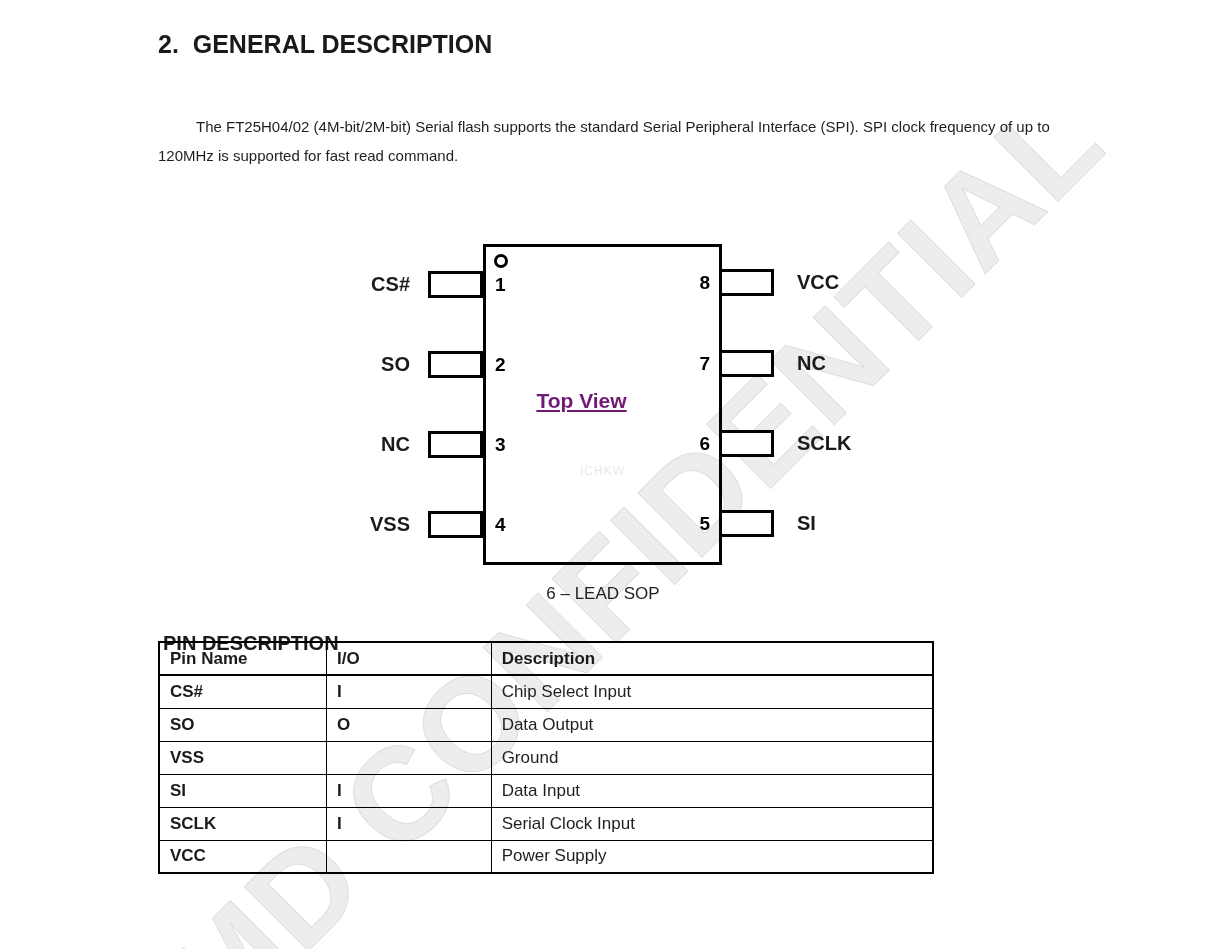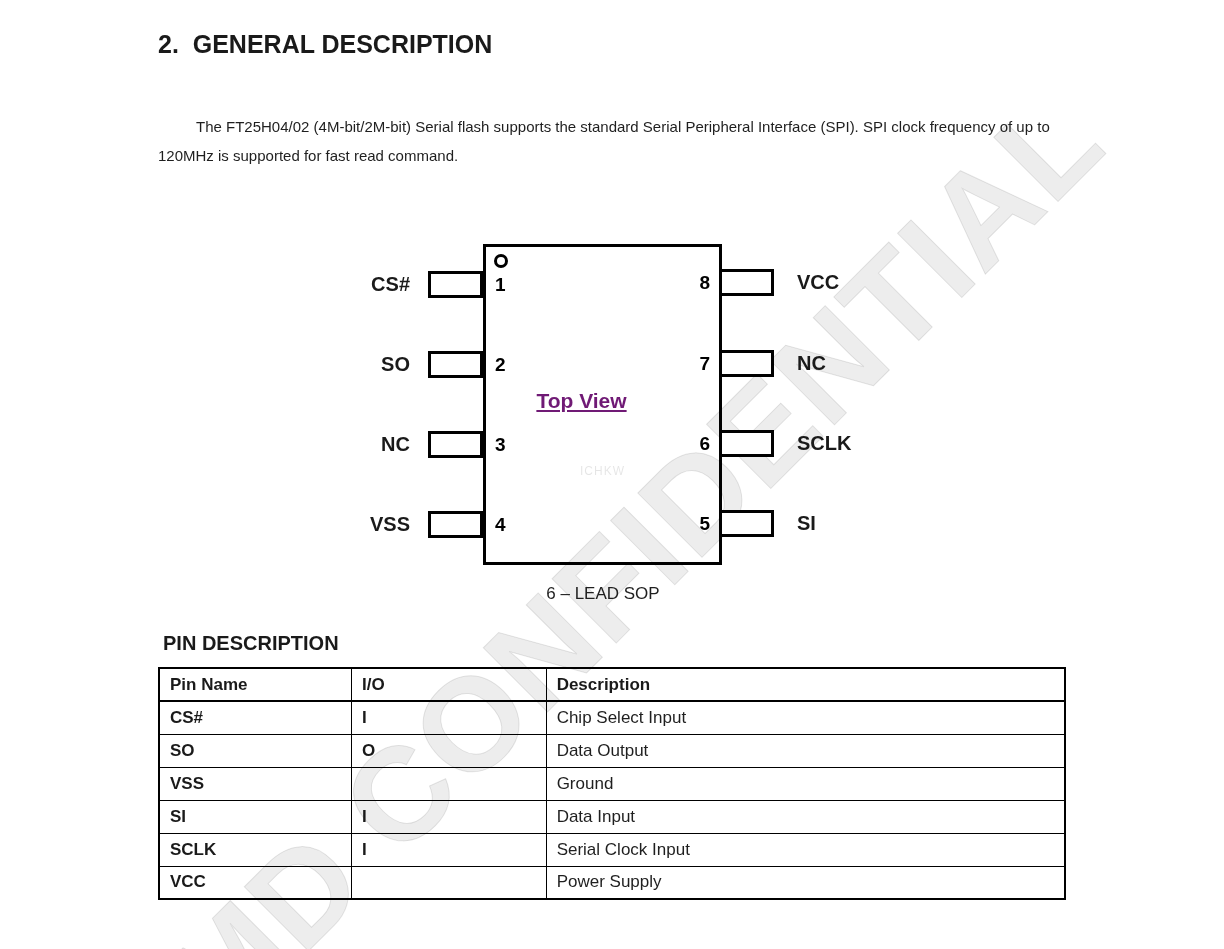--- a/index.html
+++ b/index.html
@@ -93,21 +93,21 @@
   .pin-label.left-label  { left:280px; width:130px; text-align:right; }
   .pin-label.right-label { left:797px; width:160px; text-align:left; }
 
   
   .r1 { top:271px; } .r2 { top:351px; } .r3 { top:431px; } .r4 { top:511px; }
   
   .s1 { top:269px; } .s2 { top:350px; } .s3 { top:430px; } .s4 { top:510px; }
 
   
   .pin-table {
-    position:absolute; left:158px; top:667px; width:908px;
+    position:absolute; left:158px; top:641px; width:776px;
     border-collapse:collapse;
     border:2px solid #000;
     font-size:17px;
   }
   .pin-table th, .pin-table td {
     border:1px solid #000;
     height:33px;
     padding:0 0 0 10px;
     text-align:left;
     vertical-align:middle;

